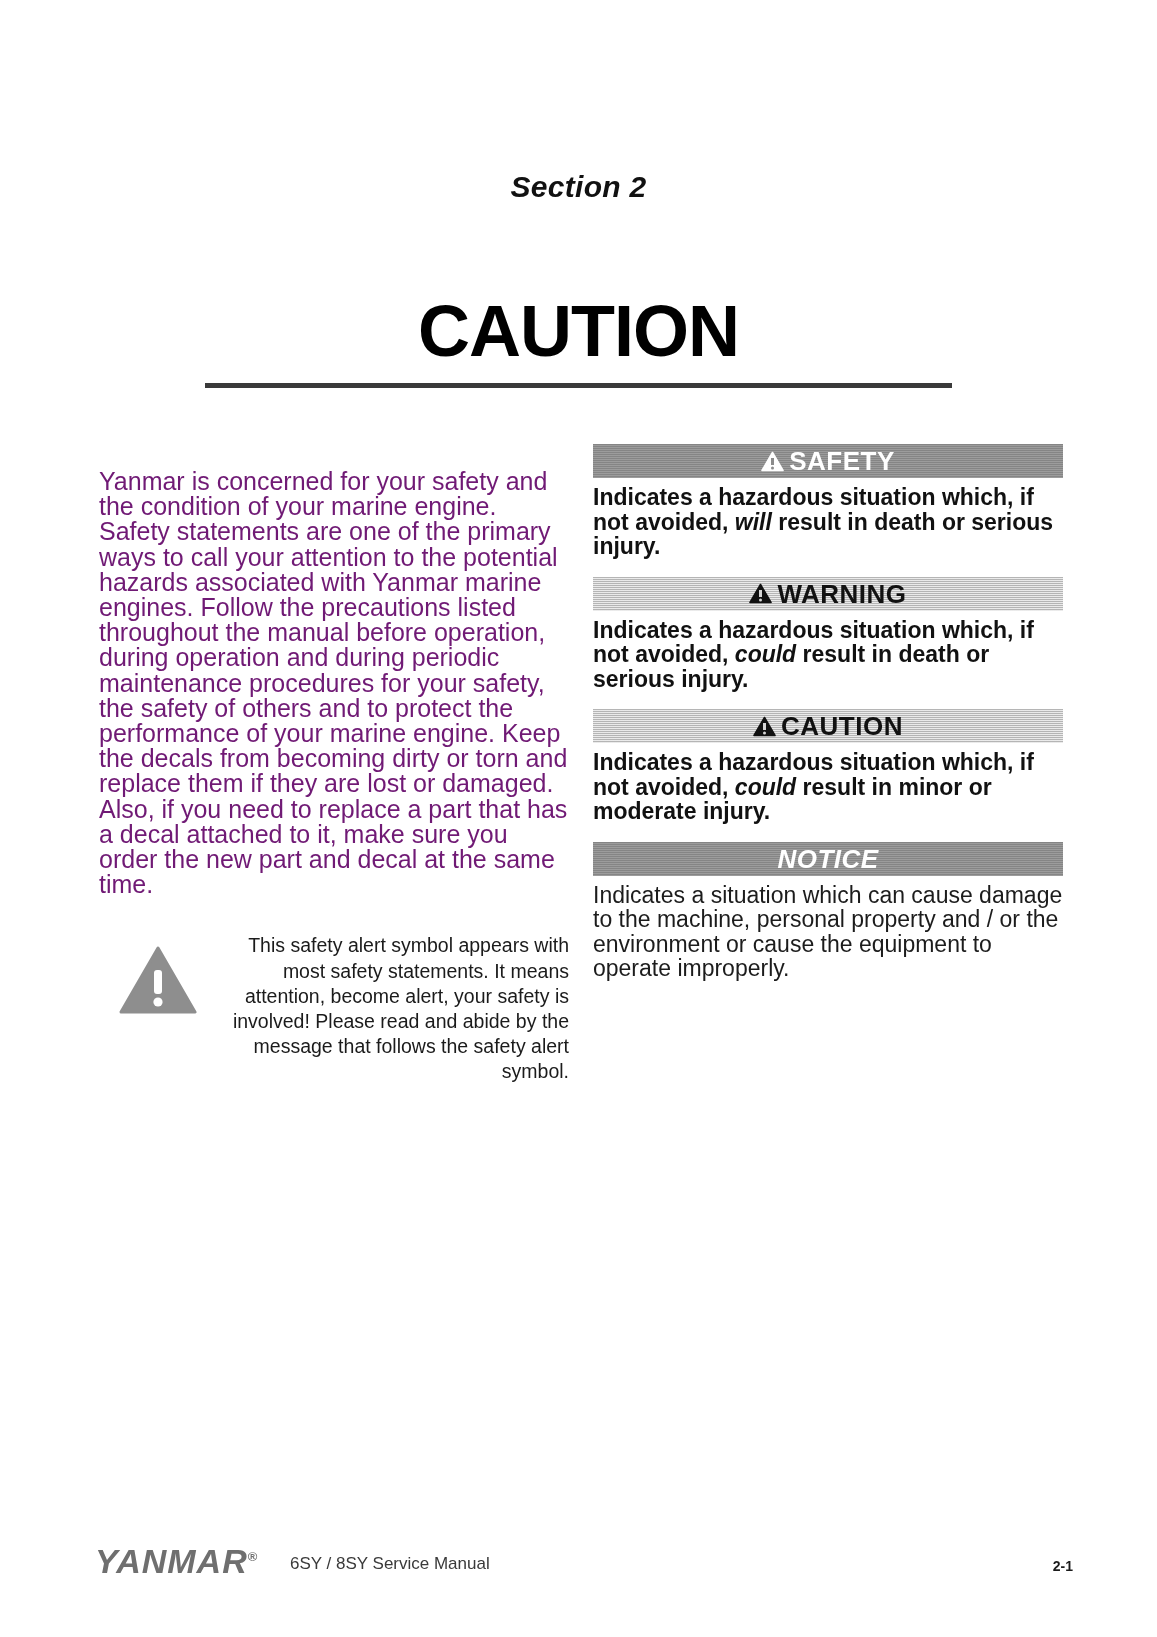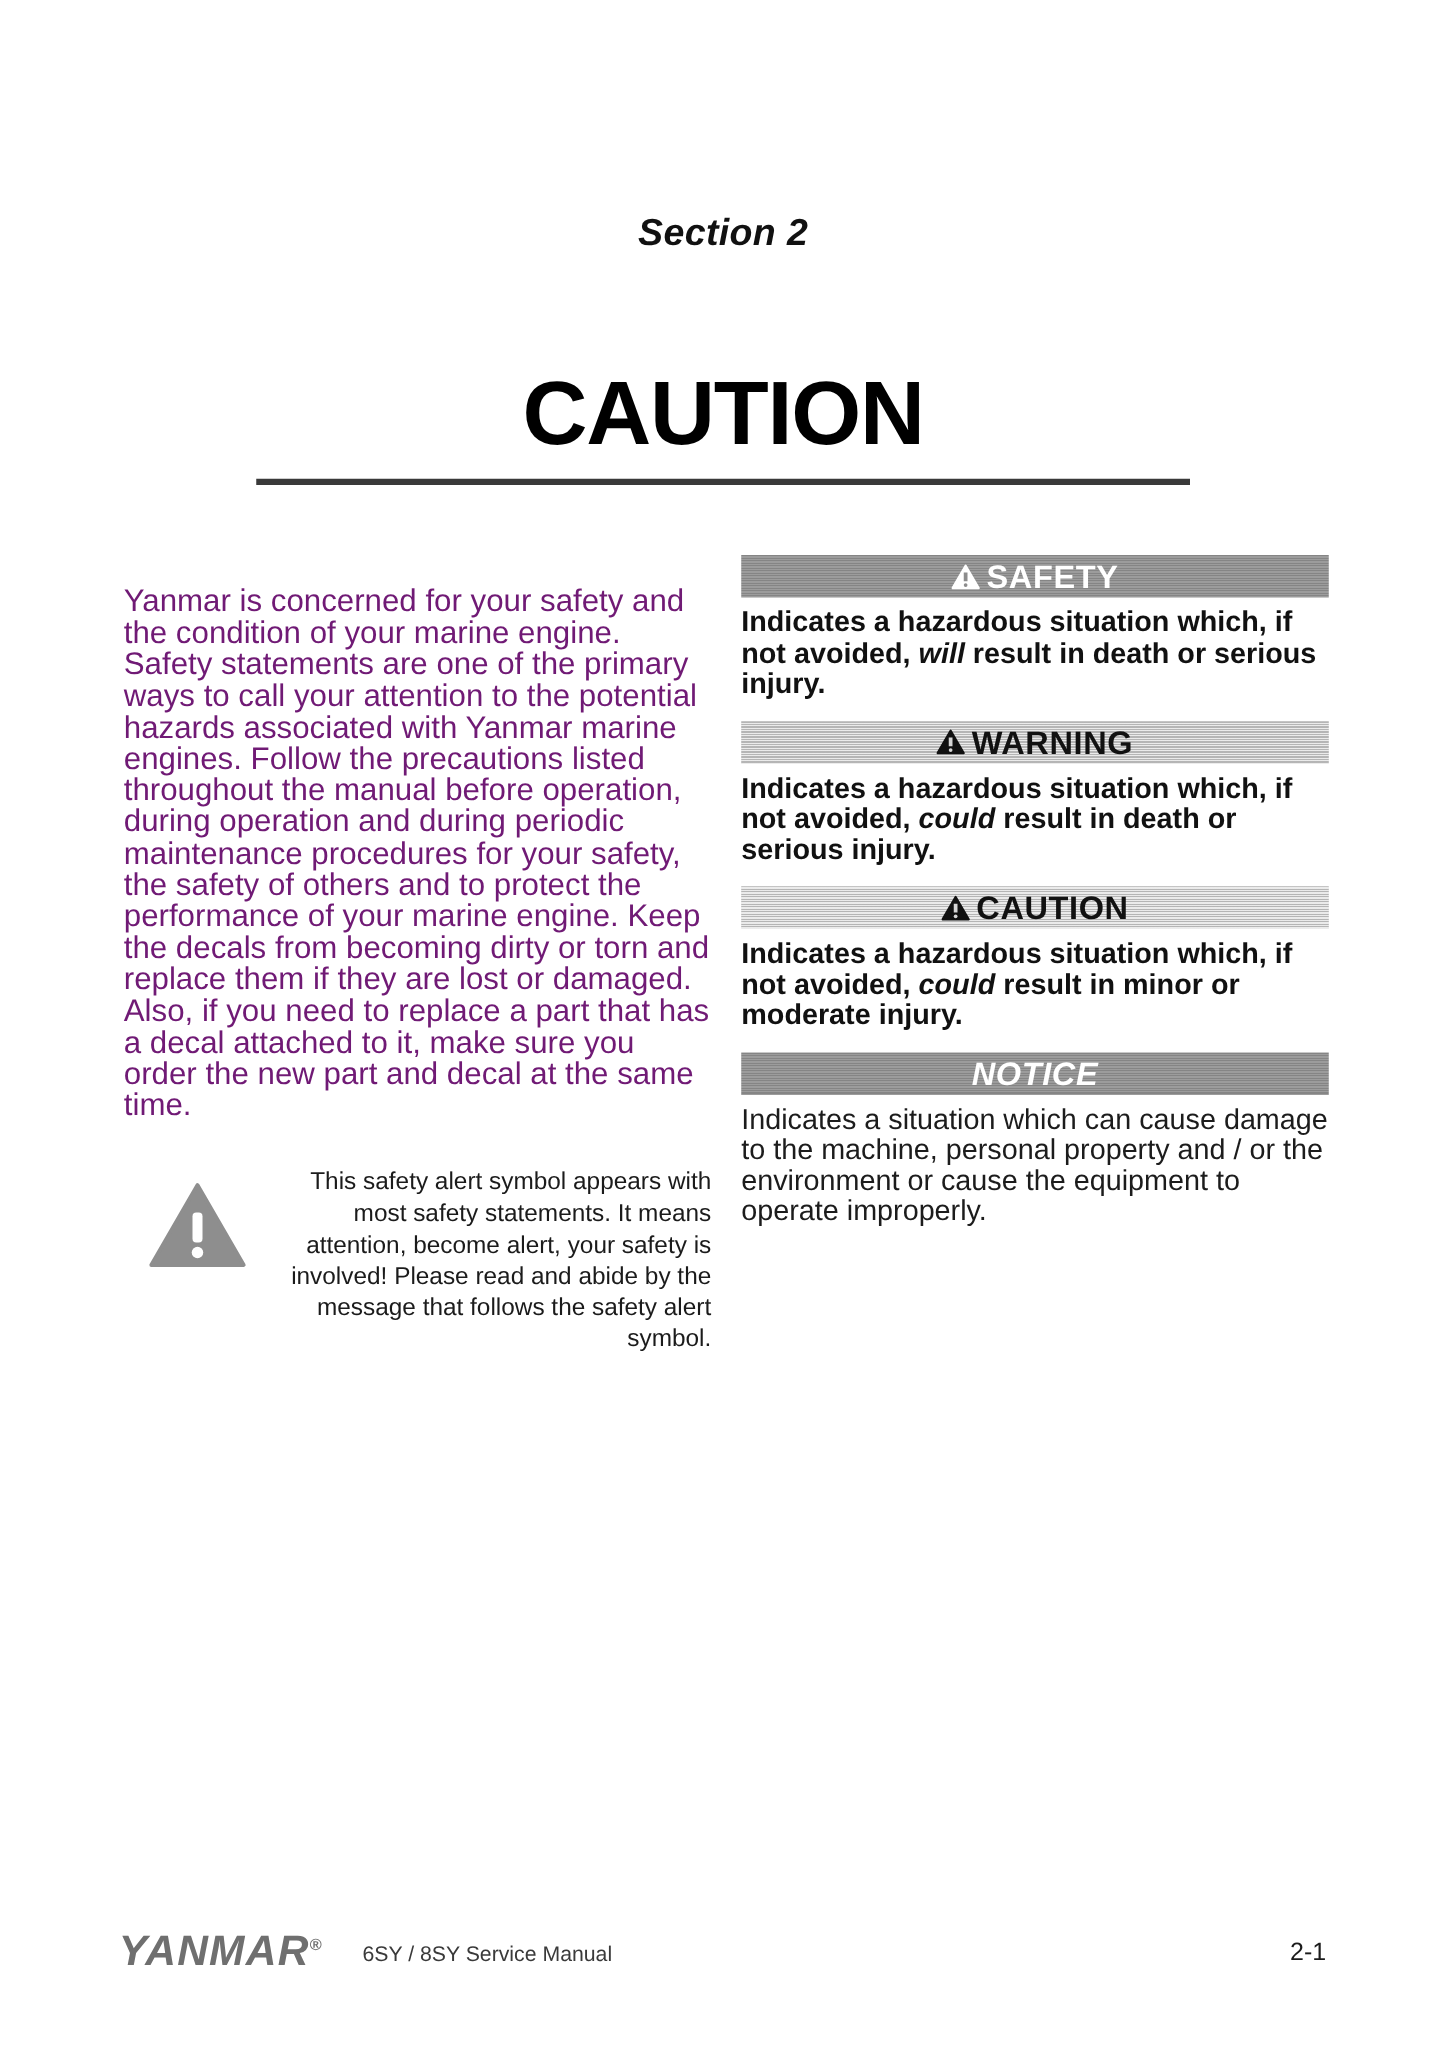--- a/index.html
+++ b/index.html
@@ -172,24 +172,24 @@
   .footer-text {
     position: absolute;
     left: 290px;
     bottom: 7px;
     font-size: 17px;
     color: #3a3a3a;
     margin-top: 32px;
   }
   .page-num {
     position: absolute;
-    right: 96px;
+    right: 84px;
     bottom: 7px;
-    font-size: 20px;
-    font-weight: normal;
+    font-size: 14px;
+    font-weight: bold;
     color: #1b1b1b;
   }
 </style>
 </head>
 <body>
 
 <div class="page">
 
   <div class="section-label">Section 2</div>
   <div class="doc-title">CAUTION</div>

